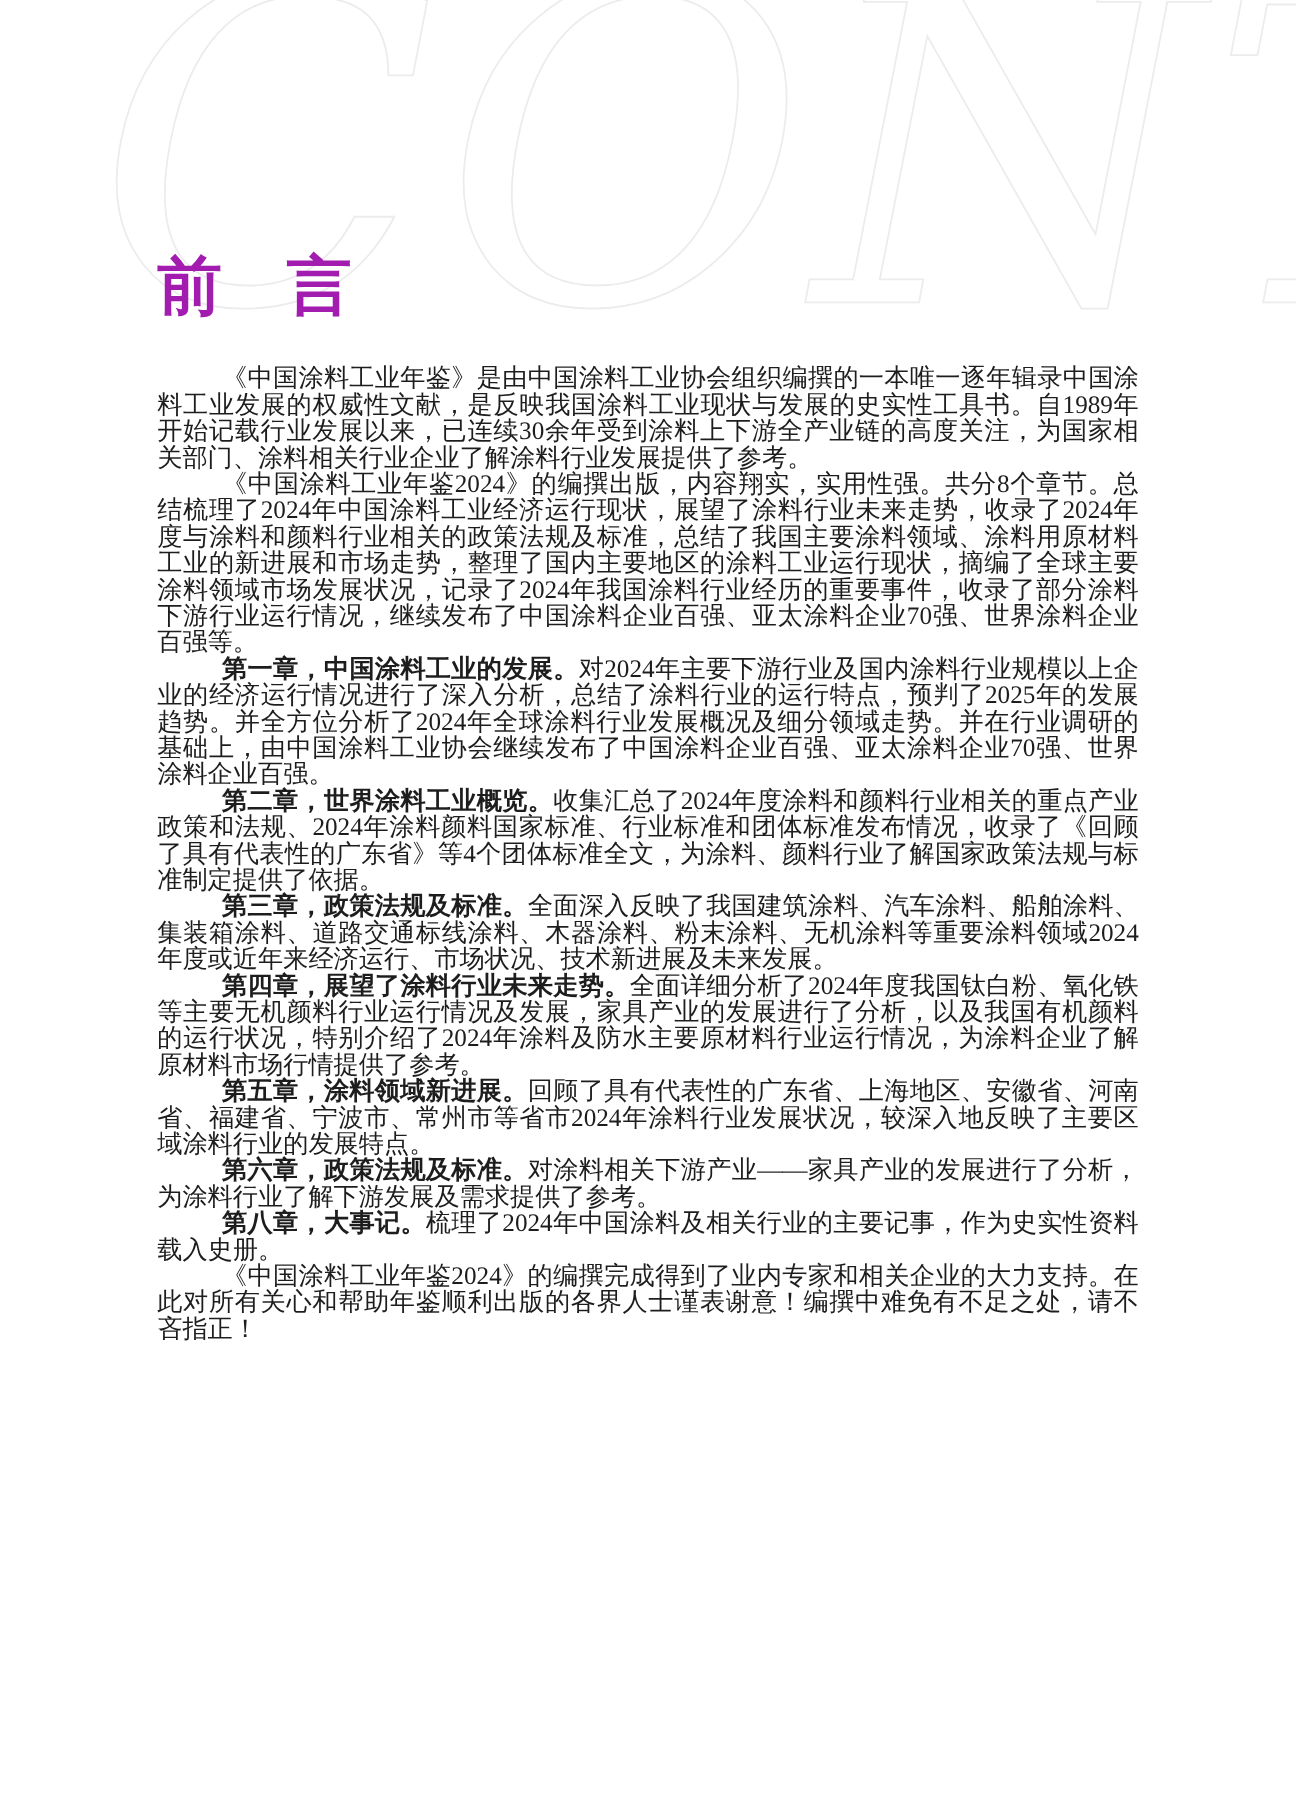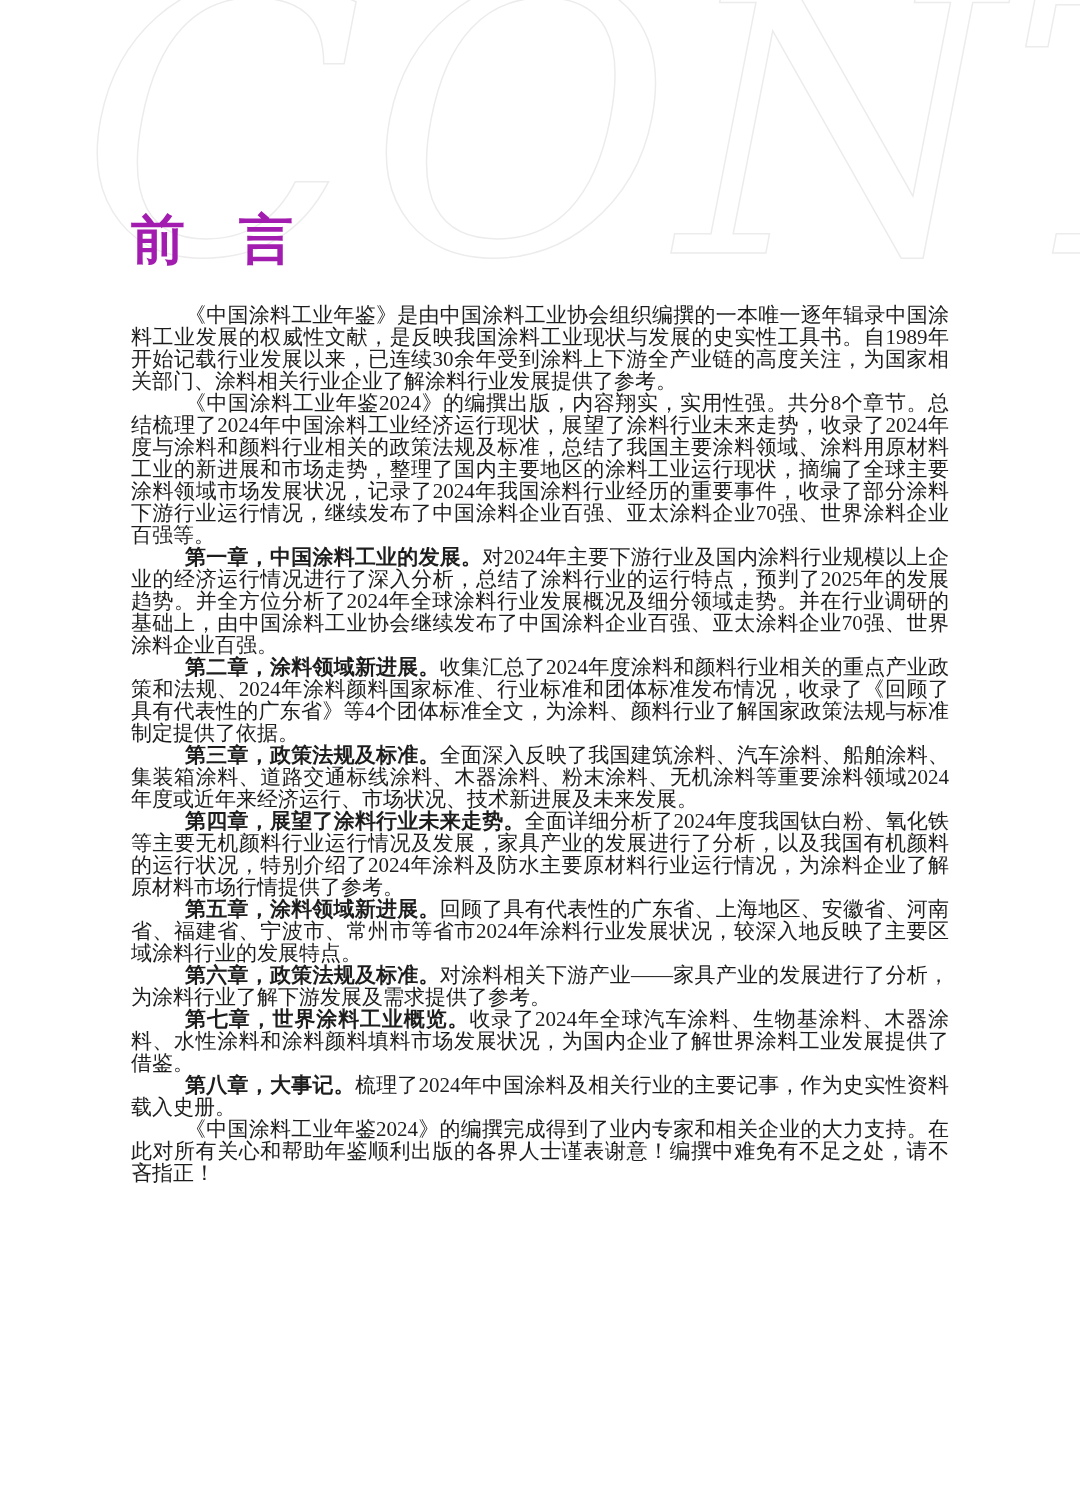--- a/index.html
+++ b/index.html
@@ -58,24 +58,23 @@
 <div class="page">
   <div class="watermark">CONT</div>
 
   <div class="content">
     <h1 class="title">前　言</h1>
 
     <div class="body">
       <p><b class="lead"></b><span>《中国涂料工业年鉴》是由中国涂料工业协会组织编撰的一本唯一逐年辑录中国涂料工业发展的权威性文献，是反映我国涂料工业现状与发展的史实性工具书。自1989年开始记载行业发展以来，已连续30余年受到涂料上下游全产业链的高度关注，为国家相关部门、涂料相关行业企业了解涂料行业发展提供了参考。</span></p>
       <p><b class="lead"></b><span>《中国涂料工业年鉴2024》的编撰出版，内容翔实，实用性强。共分8个章节。总结梳理了2024年中国涂料工业经济运行现状，展望了涂料行业未来走势，收录了2024年度与涂料和颜料行业相关的政策法规及标准，总结了我国主要涂料领域、涂料用原材料工业的新进展和市场走势，整理了国内主要地区的涂料工业运行现状，摘编了全球主要涂料领域市场发展状况，记录了2024年我国涂料行业经历的重要事件，收录了部分涂料下游行业运行情况，继续发布了中国涂料企业百强、亚太涂料企业70强、世界涂料企业百强等。</span></p>
       <p><b class="lead">第一章，中国涂料工业的发展。</b><span>对2024年主要下游行业及国内涂料行业规模以上企业的经济运行情况进行了深入分析，总结了涂料行业的运行特点，预判了2025年的发展趋势。并全方位分析了2024年全球涂料行业发展概况及细分领域走势。并在行业调研的基础上，由中国涂料工业协会继续发布了中国涂料企业百强、亚太涂料企业70强、世界涂料企业百强。</span></p>
-      <p><b class="lead">第二章，涂料领域新进展。</b><span>收集汇总了2024年度涂料和颜料行业相关的重点产业政策和法规、2024年涂料颜料国家标准、行业标准和团体标准发布情况，收录了《回顾了具有代表性的广东省》等4个团体标准全文，为涂料、颜料行业了解国家政策法规与标准制定提供了依据。</span></p>
+      <p><b class="lead">第二章，世界涂料工业概览。</b><span>收集汇总了2024年度涂料和颜料行业相关的重点产业政策和法规、2024年涂料颜料国家标准、行业标准和团体标准发布情况，收录了《回顾了具有代表性的广东省》等4个团体标准全文，为涂料、颜料行业了解国家政策法规与标准制定提供了依据。</span></p>
       <p><b class="lead">第三章，政策法规及标准。</b><span>全面深入反映了我国建筑涂料、汽车涂料、船舶涂料、集装箱涂料、道路交通标线涂料、木器涂料、粉末涂料、无机涂料等重要涂料领域2024年度或近年来经济运行、市场状况、技术新进展及未来发展。</span></p>
       <p><b class="lead">第四章，展望了涂料行业未来走势。</b><span>全面详细分析了2024年度我国钛白粉、氧化铁等主要无机颜料行业运行情况及发展，家具产业的发展进行了分析，以及我国有机颜料的运行状况，特别介绍了2024年涂料及防水主要原材料行业运行情况，为涂料企业了解原材料市场行情提供了参考。</span></p>
       <p><b class="lead">第五章，涂料领域新进展。</b><span>回顾了具有代表性的广东省、上海地区、安徽省、河南省、福建省、宁波市、常州市等省市2024年涂料行业发展状况，较深入地反映了主要区域涂料行业的发展特点。</span></p>
       <p><b class="lead">第六章，政策法规及标准。</b><span>对涂料相关下游产业——家具产业的发展进行了分析，为涂料行业了解下游发展及需求提供了参考。</span></p>
-      <p><b class="lead">第七章，世界涂料工业概览。</b><span>收录了2024年全球汽车涂料、生物基涂料、木器涂料、水性涂料和涂料颜料填料市场发展状况，为国内企业了解世界涂料工业发展提供了借鉴。</span></p>
       <p><b class="lead">第八章，大事记。</b><span>梳理了2024年中国涂料及相关行业的主要记事，作为史实性资料载入史册。</span></p>
       <p><b class="lead"></b><span>《中国涂料工业年鉴2024》的编撰完成得到了业内专家和相关企业的大力支持。在此对所有关心和帮助年鉴顺利出版的各界人士谨表谢意！编撰中难免有不足之处，请不吝指正！</span></p>
     </div>
 
   </div>
 </div>
 
 </body></html>

